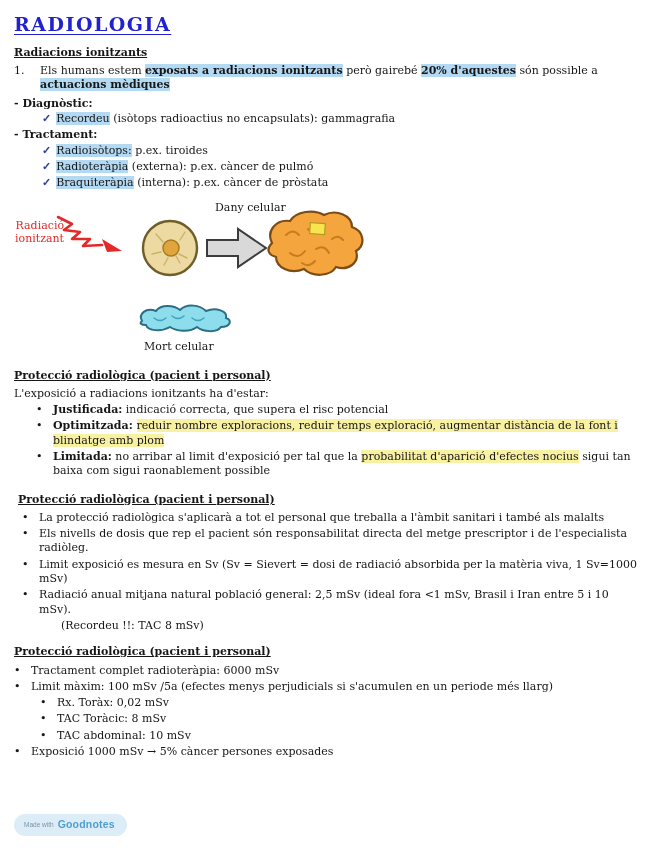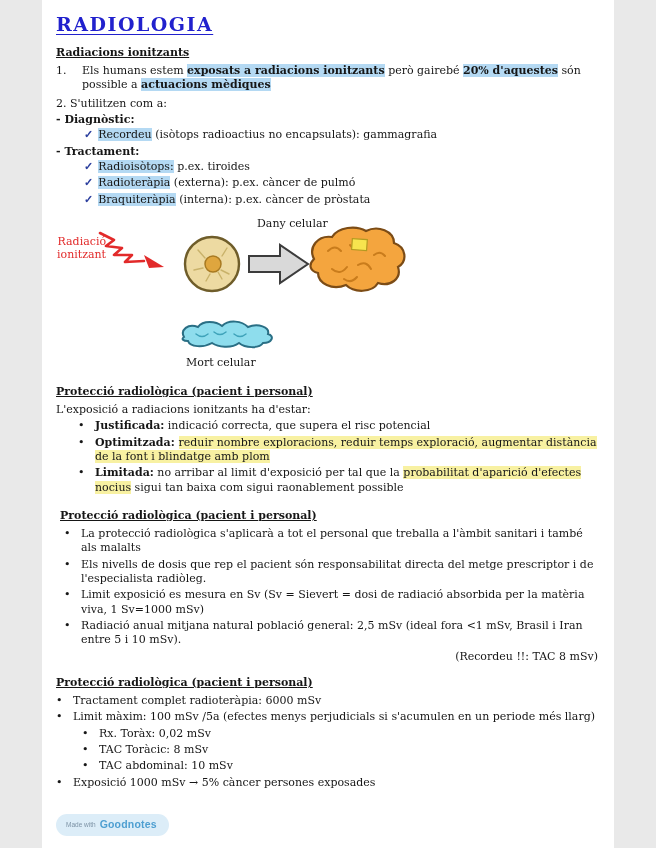--- a/index.html
+++ b/index.html
@@ -1,17 +1,17 @@
 <!DOCTYPE html>
 <html><head>
 <meta charset="utf-8">
 <style>
   *{box-sizing:border-box;}
   html,body{margin:0;padding:0;background:#e9e9e9;}
-  .page{position:relative;width:572px;height:848px;background:#ffffff;margin:0 auto;
+  .page{position:relative;width:656px;height:848px;background:#ffffff;margin:0 auto;
         padding:12px 16px 0 14px;overflow:hidden;
         font-family:"DejaVu Serif",serif;font-size:11px;line-height:1.3;color:#161616;}
   .title{color:#2121cd;font-size:19px;font-weight:700;letter-spacing:1.5px;
          text-decoration:underline;text-underline-offset:3px;margin:2px 0 10px 0;line-height:1.15;}
   .h2{font-weight:700;text-decoration:underline;margin:0 0 4px 0;}
   .subhead{font-weight:700;margin:2px 0 1px 0;}
   .bold{font-weight:700;}
   .hlb{background:#b4d9f3;}
   .hly{background:#f8f1a2;}
   p{margin:0 0 2px 0;}
@@ -27,21 +27,21 @@
   .lbl-dany{left:201px;top:0;}
   .lbl-rad{left:1px;top:18px;color:#e22a2a;line-height:13.5px;text-align:right;}
   .lbl-mort{left:130px;top:139px;}
   .brow{display:flex;margin:0 0 2px 0;}
   .brow .dot{flex:none;width:17px;}
   .brow p{margin:0;flex:1;}
   .ind1{margin-left:22px;}
   .ind2{margin-left:4px;}
   .ind3{margin-left:0;}
   .sub-ind{margin-left:26px;}
-  .note-line{margin-left:43px;text-align:right;}
+  .note-line{margin-left:43px;}
   .sec2{margin-left:4px;margin-top:14px;}
   .footer-badge{position:absolute;left:14px;bottom:12px;display:inline-flex;align-items:center;gap:4px;
                 background:#dcedf8;border-radius:11px;padding:4px 12px 4px 10px;cursor:pointer;}
   .madewith{font-size:6.5px;color:#7d93a6;font-family:"Liberation Sans",sans-serif;}
   .brandname{font-size:10.5px;color:#4e9fd1;font-family:"Liberation Sans",sans-serif;font-weight:600;letter-spacing:0.2px;}
 </style>
 </head>
 <body>
 
 <div class="page">
@@ -49,21 +49,20 @@
   <h1 class="title">RADIOLOGIA</h1>
 
   <section class="sec" style="margin-bottom:0;">
     <div class="h2">Radiacions ionitzants</div>
 
     <div class="numrow">
       <span class="num">1.</span>
       <p class="numbody"><span>Els humans estem </span><span class="bold hlb">exposats a radiacions ionitzants</span><span> però gairebé </span><span class="bold hlb">20% d'aquestes</span><span> són possible a </span><span class="bold hlb">actuacions mèdiques</span></p>
     </div>
 
-    <p>2. S'utilitzen com a:</p>
 
     <p class="subhead">- Diagnòstic:</p>
     <p class="checkrow"><span class="check">✓</span><span class="hlb">Recordeu</span><span> (isòtops radioactius no encapsulats): gammagrafia</span></p>
 
     <p class="subhead">- Tractament:</p>
     <p class="checkrow"><span class="check">✓</span><span class="hlb">Radioisòtops:</span><span> p.ex. tiroides</span></p>
     <p class="checkrow"><span class="check">✓</span><span class="hlb">Radioteràpia</span><span> (externa): p.ex. càncer de pulmó</span></p>
     <p class="checkrow"><span class="check">✓</span><span class="hlb">Braquiteràpia</span><span> (interna): p.ex. càncer de pròstata</span></p>
   </section>
 

